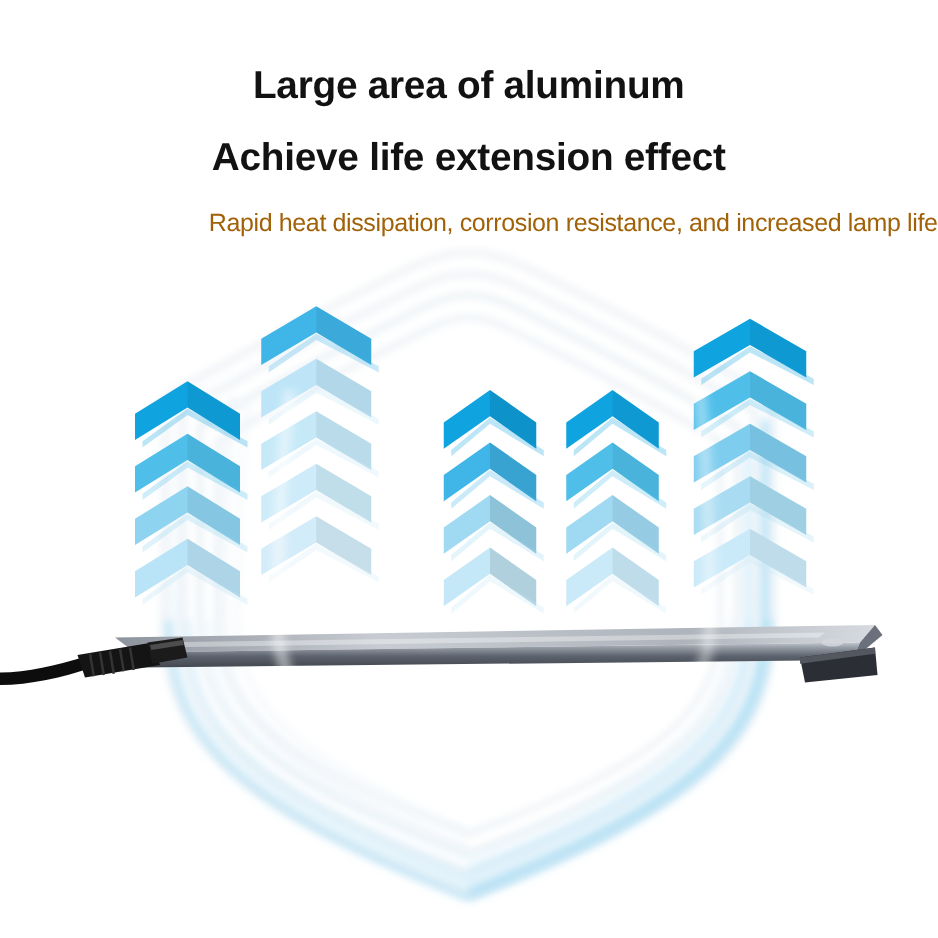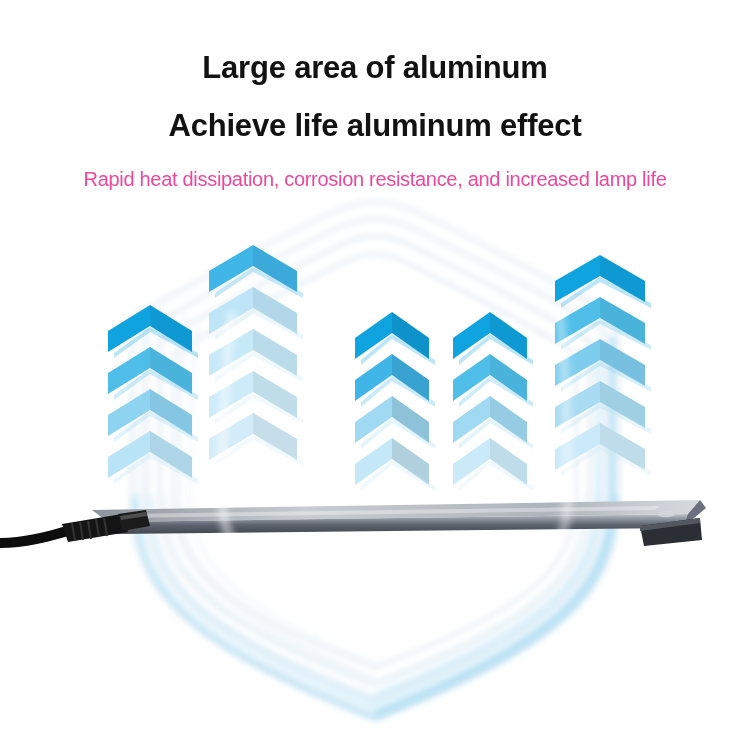--- a/index.html
+++ b/index.html
@@ -29,43 +29,44 @@
     color:#121212;
     letter-spacing:-0.2px;
     line-height:1.05;
     margin:0;
   }
   #headline1{ margin-top:41px; }
   #headline2{ margin-top:25px; }
   .subhead{
     font-size:20px;
     font-weight:400;
-    color:#ec4899;
+    color:#a16207;
     letter-spacing:-0.3px;
     margin:0;
     margin-top:26px;
+    text-align:right;
   }
 
   
   #artwork{
     position:absolute;
     left:0;top:196px;
     width:750px;height:554px;
     z-index:10;
   }
   #artwork svg{display:block;}
 </style>
 </head>
 <body>
 
 <div id="stage">
 
   <div class="text-block">
     <h1 class="headline" id="headline1">Large area of aluminum</h1>
-    <h1 class="headline" id="headline2">Achieve life aluminum effect</h1>
+    <h1 class="headline" id="headline2">Achieve life extension effect</h1>
     <p class="subhead">Rapid heat dissipation, corrosion resistance, and increased lamp life</p>
   </div>
 
   <div id="artwork">
     <svg id="art-svg" width="750" height="554" viewBox="0 0 750 554" xmlns="http://www.w3.org/2000/svg">
       <defs>
         <linearGradient id="gChevStrong" x1="0" y1="0" x2="0" y2="1">
           <stop offset="0%" stop-color="#1aa9e2"></stop>
           <stop offset="100%" stop-color="#0f9ede"></stop>
         </linearGradient>

